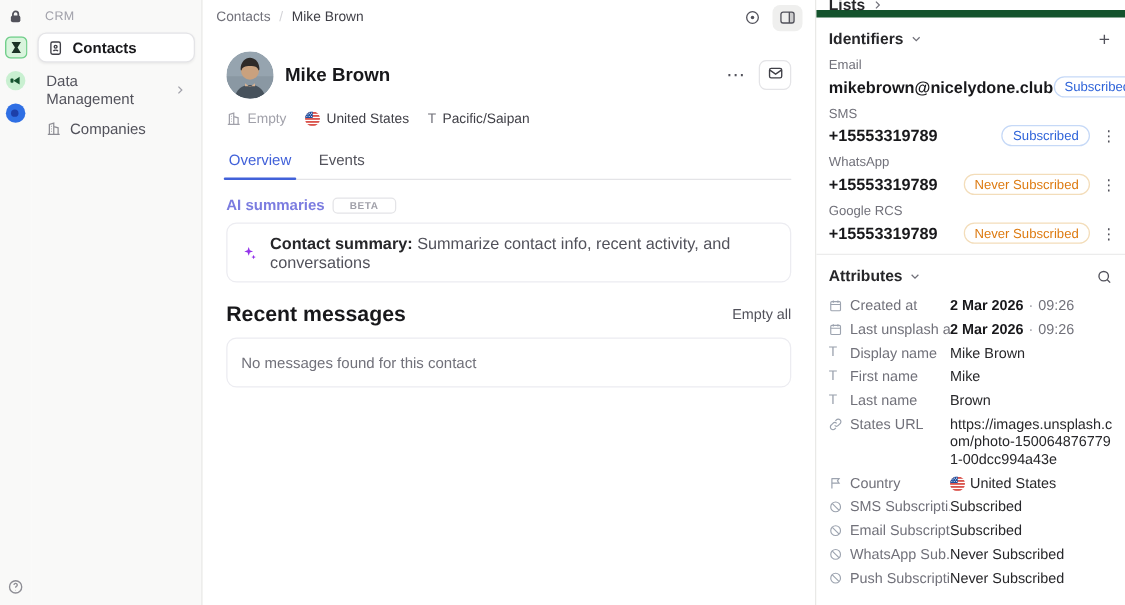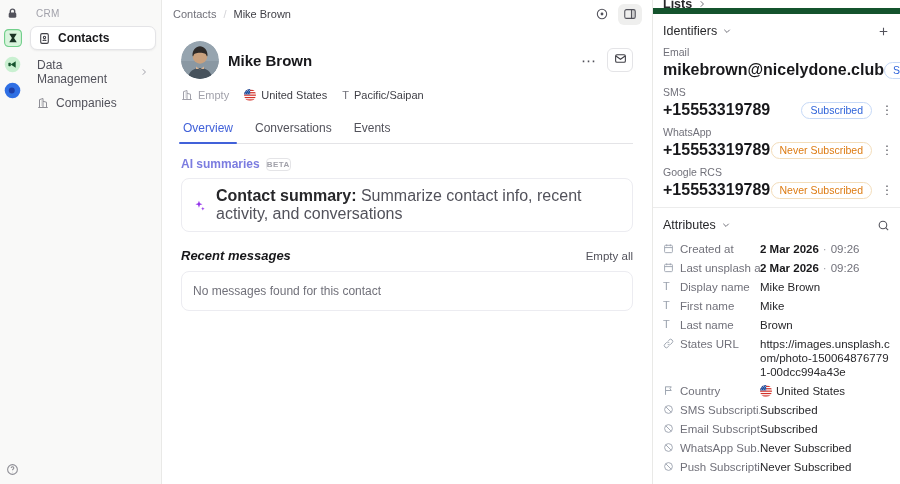--- a/index.html
+++ b/index.html
@@ -54,45 +54,45 @@
 
   .tabs{display:flex;gap:18px;margin-top:15px;border-bottom:1px solid #e4e4e7;font-size:12px;color:#52525b;}
   .tab{padding:5px 2px 8px;cursor:pointer;position:relative;}
   .tab.active{color:#4161d9;font-weight:500;}
   .tab.active::after{content:"";position:absolute;left:-2px;right:-2px;bottom:-1px;height:2px;
                      background:#4161d9;border-radius:2px;}
 
   .ai-head{margin-top:13px;display:flex;align-items:center;gap:6px;}
   .ai-title{font-size:12px;font-weight:600;color:#7b7ce0;}
   .beta{font-size:8px;font-weight:600;color:#a1a1aa;border:1px solid #e4e4e7;border-radius:4px;
-        padding:1px 0;letter-spacing:.06em;}
+        padding:1px 13px;letter-spacing:.06em;}
   .ai-card{margin-top:7px;border:1px solid #ececf1;border-radius:8px;padding:8px 11px;
-           display:flex;align-items:center;gap:10px;font-size:16px;color:#52525b;cursor:pointer;}
+           display:flex;align-items:center;gap:10px;font-size:13px;color:#52525b;cursor:pointer;}
   .ai-card b{color:#27272a;font-weight:700;}
   .sparkle{color:#9333ea;display:flex;}
 
   .rm-head{margin-top:16px;display:flex;justify-content:space-between;align-items:center;}
-  .rm-title{font-size:13px;font-weight:700;color:#18181b;font-style:italic;}
+  .rm-title{font-size:17px;font-weight:700;color:#18181b;}
   .view-all{font-size:11.5px;color:#52525b;cursor:pointer;}
   .rm-card{margin-top:8px;border:1px solid #ececf1;border-radius:8px;padding:12px 11px;
            font-size:12px;color:#71717a;min-height:38px;}
 
   
   .rpanel{width:247px;flex-shrink:0;display:flex;flex-direction:column;overflow:hidden;}
   .rp-lists{height:14px;display:flex;align-items:center;gap:5px;padding:0 10px;font-size:12.5px;
             font-weight:600;color:#27272a;border-bottom:6px solid #14532d;cursor:pointer;}
   .rp-section-head{display:flex;align-items:center;justify-content:space-between;padding:10px 10px 6px;
-            font-size:12.5px;font-weight:400;color:#27272a;}
+            font-size:12.5px;font-weight:700;color:#27272a;}
   .rp-title-wrap{display:flex;align-items:center;gap:5px;cursor:pointer;}
   .chev{display:flex;color:#71717a;}
   .rp-action{color:#52525b;display:flex;cursor:pointer;}
   .id-group{padding:0 10px 5px;}
   .id-type{font-size:10.5px;color:#71717a;margin:2px 0 3px;line-height:12px;}
   .id-row{display:flex;align-items:center;min-height:17px;}
-  .id-value{font-size:16px;font-weight:600;color:#18181b;flex:1;}
+  .id-value{font-size:13px;font-weight:600;color:#18181b;flex:1;}
   .pill{font-size:10.5px;font-weight:500;border-radius:999px;padding:1.5px 8px;border:1px solid;background:#fff;white-space:nowrap;}
   .pill.blue{color:#2e63d9;border-color:#c6d9f7;}
   .pill.orange{color:#dd7a10;border-color:#f3ddba;}
   .kebab{margin-left:9px;color:#52525b;font-size:12px;cursor:pointer;width:9px;text-align:center;line-height:1;}
   .rp-divider{border-top:1px solid #ececec;margin-top:3px;}
   #attributes{padding:1px 10px 0;overflow:hidden;flex:1;}
   .attr-row{display:flex;align-items:flex-start;padding:2.5px 0;font-size:11.5px;line-height:14px;cursor:pointer;}
   .attr-icon{width:12px;margin-right:5px;flex-shrink:0;color:#9ca3af;display:flex;align-items:center;padding-top:1px;}
   .attr-icon .ltr{color:#9ca3af;}
   .attr-label{width:80px;flex-shrink:0;color:#71717a;white-space:nowrap;overflow:hidden;}
@@ -278,21 +278,20 @@
       <span class="tag">
         <span class="ic">
             <span class="ltr">T</span>
           </span>
         <span>Pacific/Saipan</span>
       </span>
     </div>
 
     <div class="tabs">
       <div class="tab active">Overview</div>
-      <div class="tab">Conversations</div>
       <div class="tab">Events</div>
     </div>
 
     <div class="ai-head">
       <span class="ai-title">AI summaries</span>
       <span class="beta">BETA</span>
     </div>
     <div class="ai-card">
       <span class="sparkle">
           <svg width="13" height="13" viewBox="0 0 24 24" fill="currentColor">

